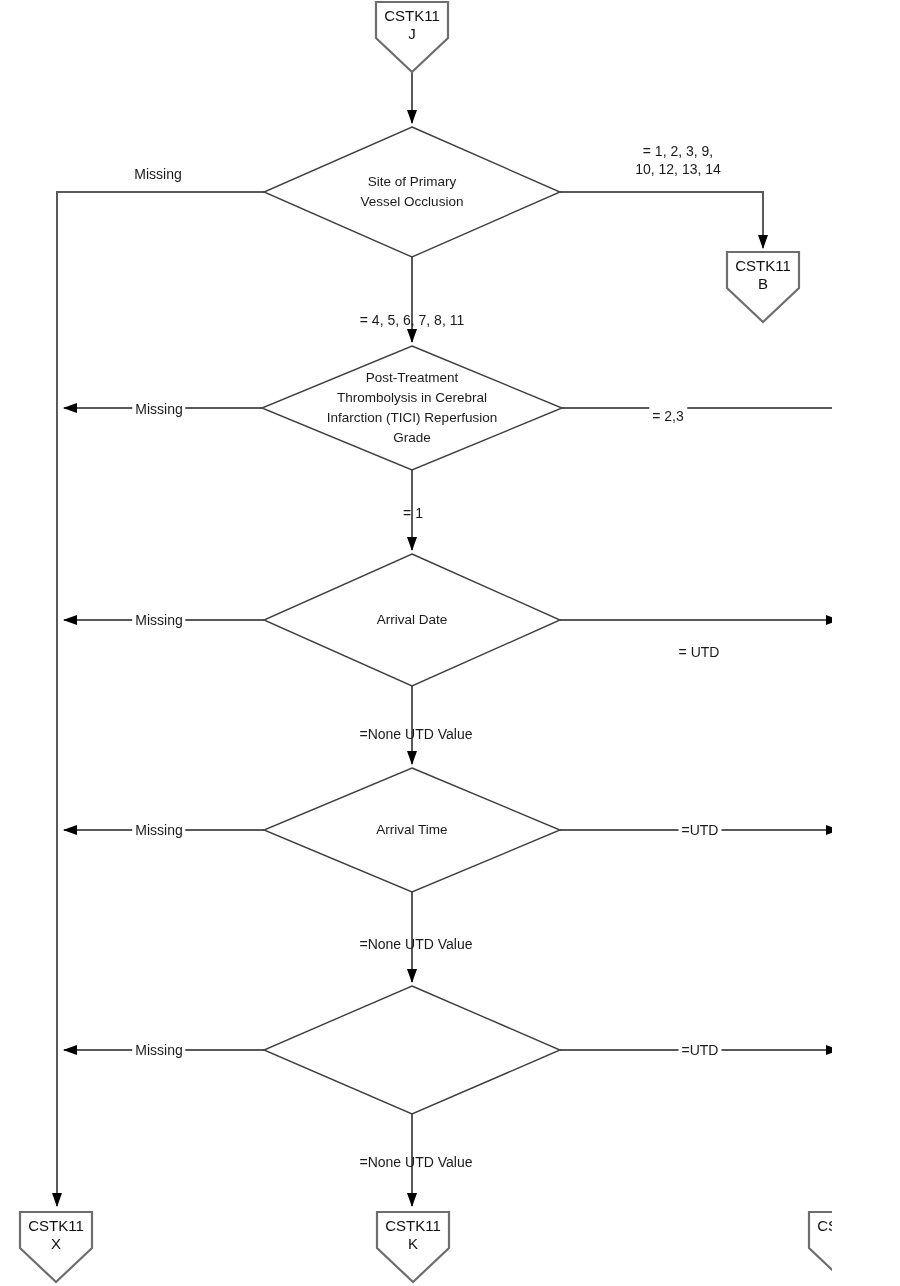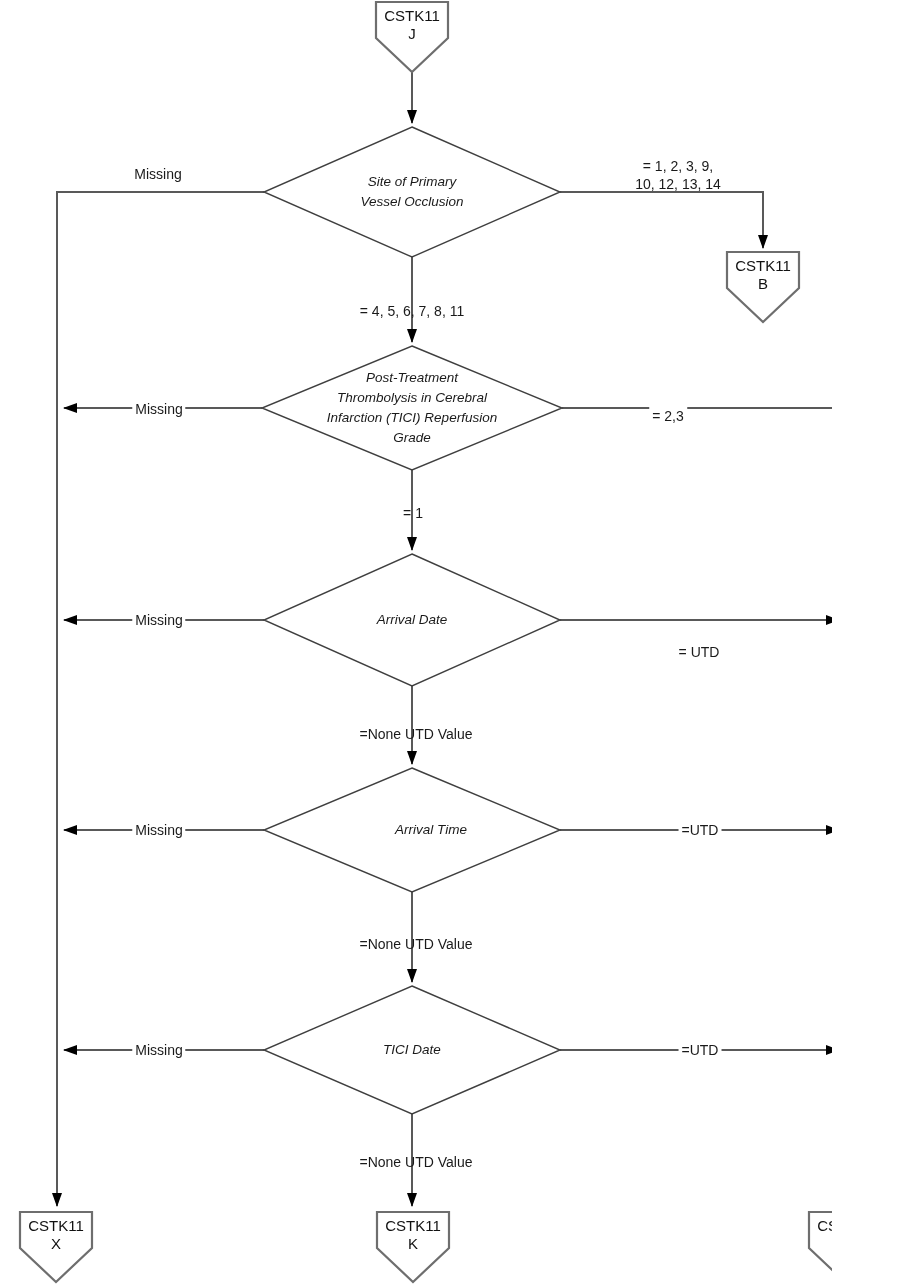--- a/index.html
+++ b/index.html
@@ -21,21 +21,20 @@
     text-align:center;
     color:#1a1a1a;
   }
   .lbl.onconnector{background:#ffffff;padding:0 3px;}
   .decision-label{
     position:absolute;
     transform:translate(-50%,-50%);
     width:300px;
     font-size:13.5px;
     line-height:20px;
-    font-style:italic;
     text-align:center;
     white-space:pre-line;
     color:#1a1a1a;
   }
   .conn-label{
     position:absolute;
     transform:translateX(-50%);
     width:90px;
     font-size:15px;
     line-height:18px;
@@ -103,27 +102,26 @@
   <div class="conn-label" style="left:845px;top:1217px">CSTK11
 D</div>
 
   <div class="decision-label" style="left:412px;top:192px">Site of Primary
 Vessel Occlusion</div>
   <div class="decision-label" style="left:412px;top:408px">Post-Treatment
 Thrombolysis in Cerebral
 Infarction (TICI) Reperfusion
 Grade</div>
   <div class="decision-label" style="left:412px;top:620px">Arrival Date</div>
-  <div class="decision-label" style="left:431px;top:830px">Arrival Time</div>
-  <div class="decision-label" style="left:412px;top:1050px">TICI Date</div>
+  <div class="decision-label" style="left:412px;top:830px">Arrival Time</div>
 
   <div class="lbl" style="left:158px;top:174px">Missing</div>
-  <div class="lbl" style="left:678px;top:175px">= 1, 2, 3, 9,
+  <div class="lbl" style="left:678px;top:160px">= 1, 2, 3, 9,
 10, 12, 13, 14</div>
-  <div class="lbl" style="left:412px;top:311px">= 4, 5, 6, 7, 8, 11</div>
+  <div class="lbl" style="left:412px;top:320px">= 4, 5, 6, 7, 8, 11</div>
 
   <div class="lbl onconnector" style="left:159px;top:409px">Missing</div>
   <div class="lbl onconnector" style="left:668px;top:416px">= 2,3</div>
   <div class="lbl" style="left:413px;top:513px">= 1</div>
 
   <div class="lbl onconnector" style="left:159px;top:620px">Missing</div>
   <div class="lbl onconnector" style="left:699px;top:652px">= UTD</div>
   <div class="lbl" style="left:416px;top:734px">=None UTD Value</div>
 
   <div class="lbl onconnector" style="left:159px;top:830px">Missing</div>

